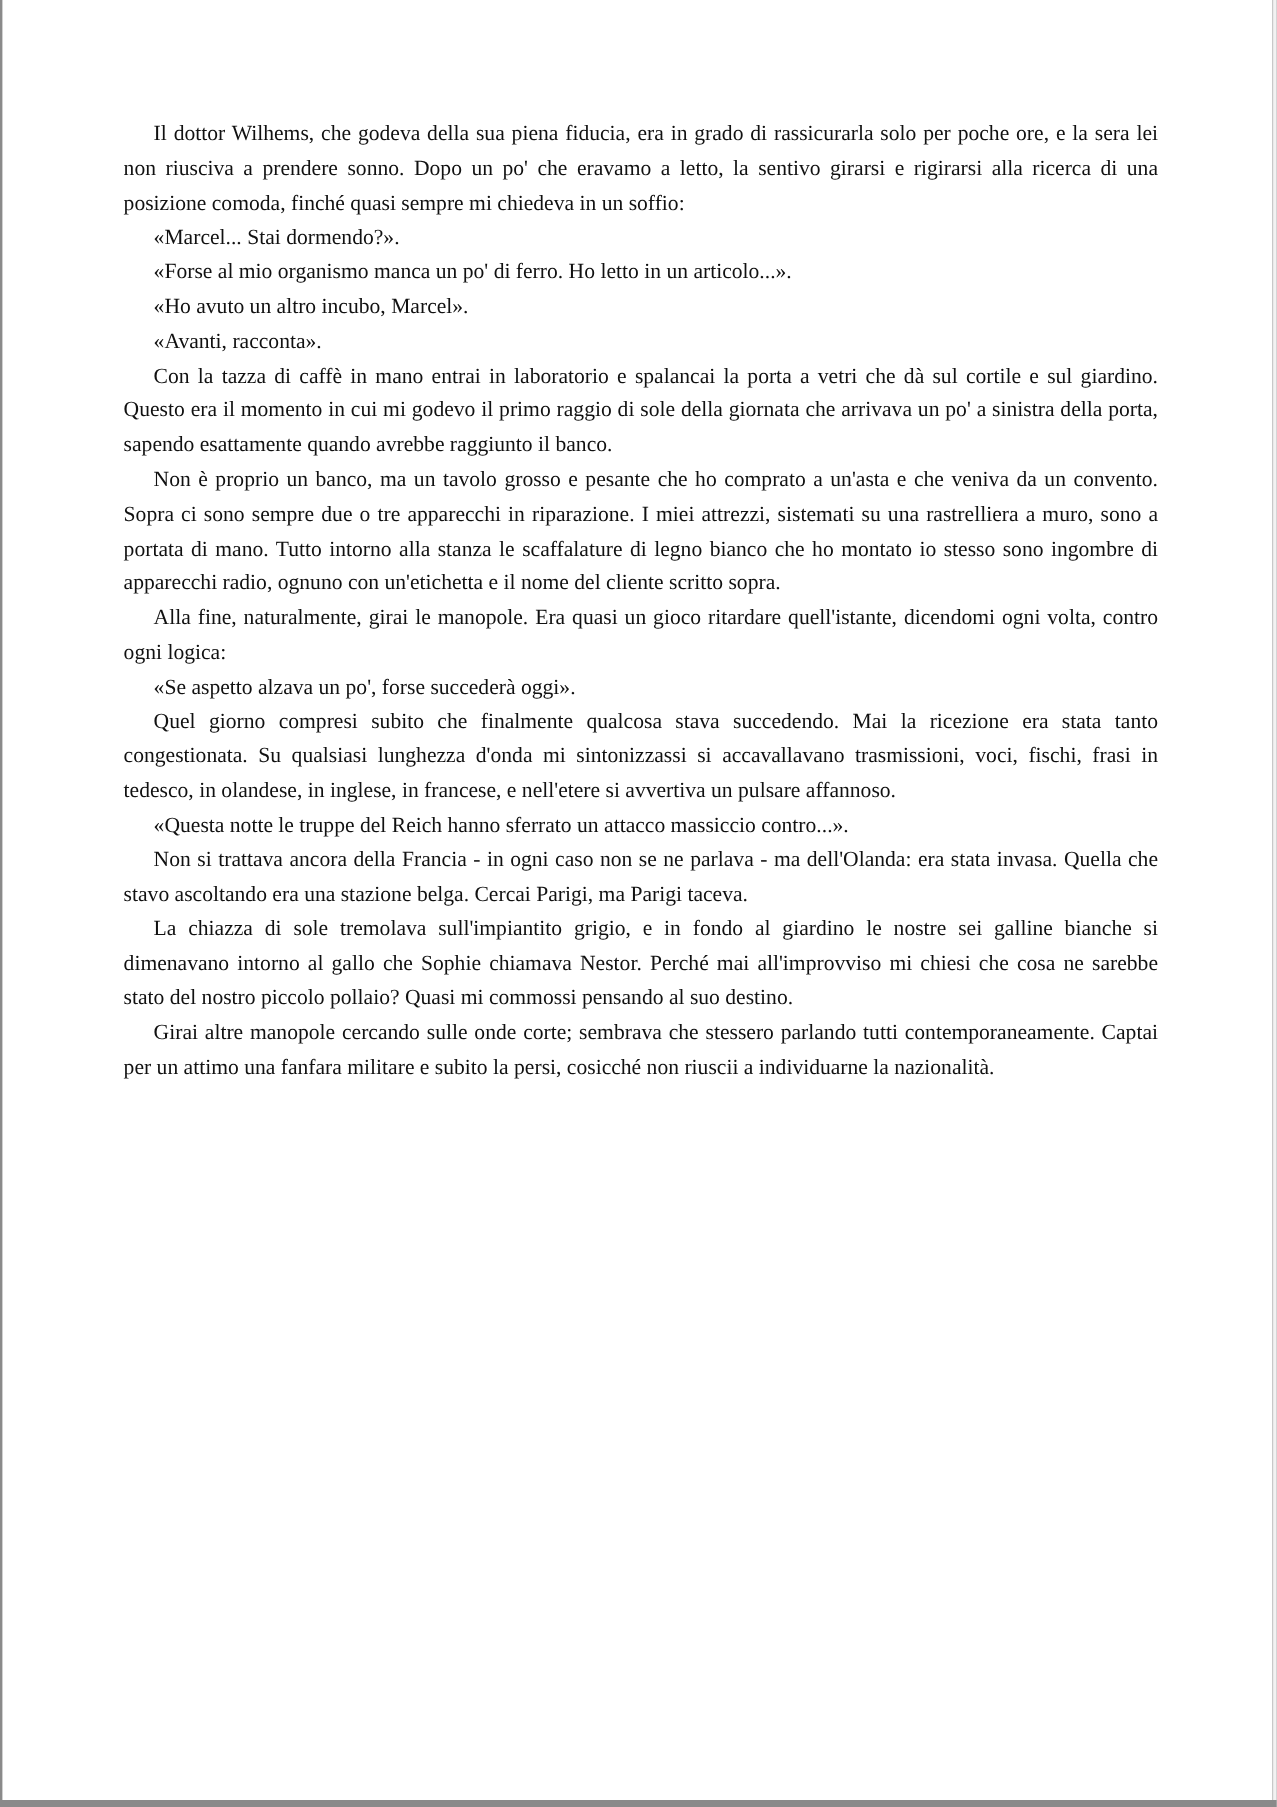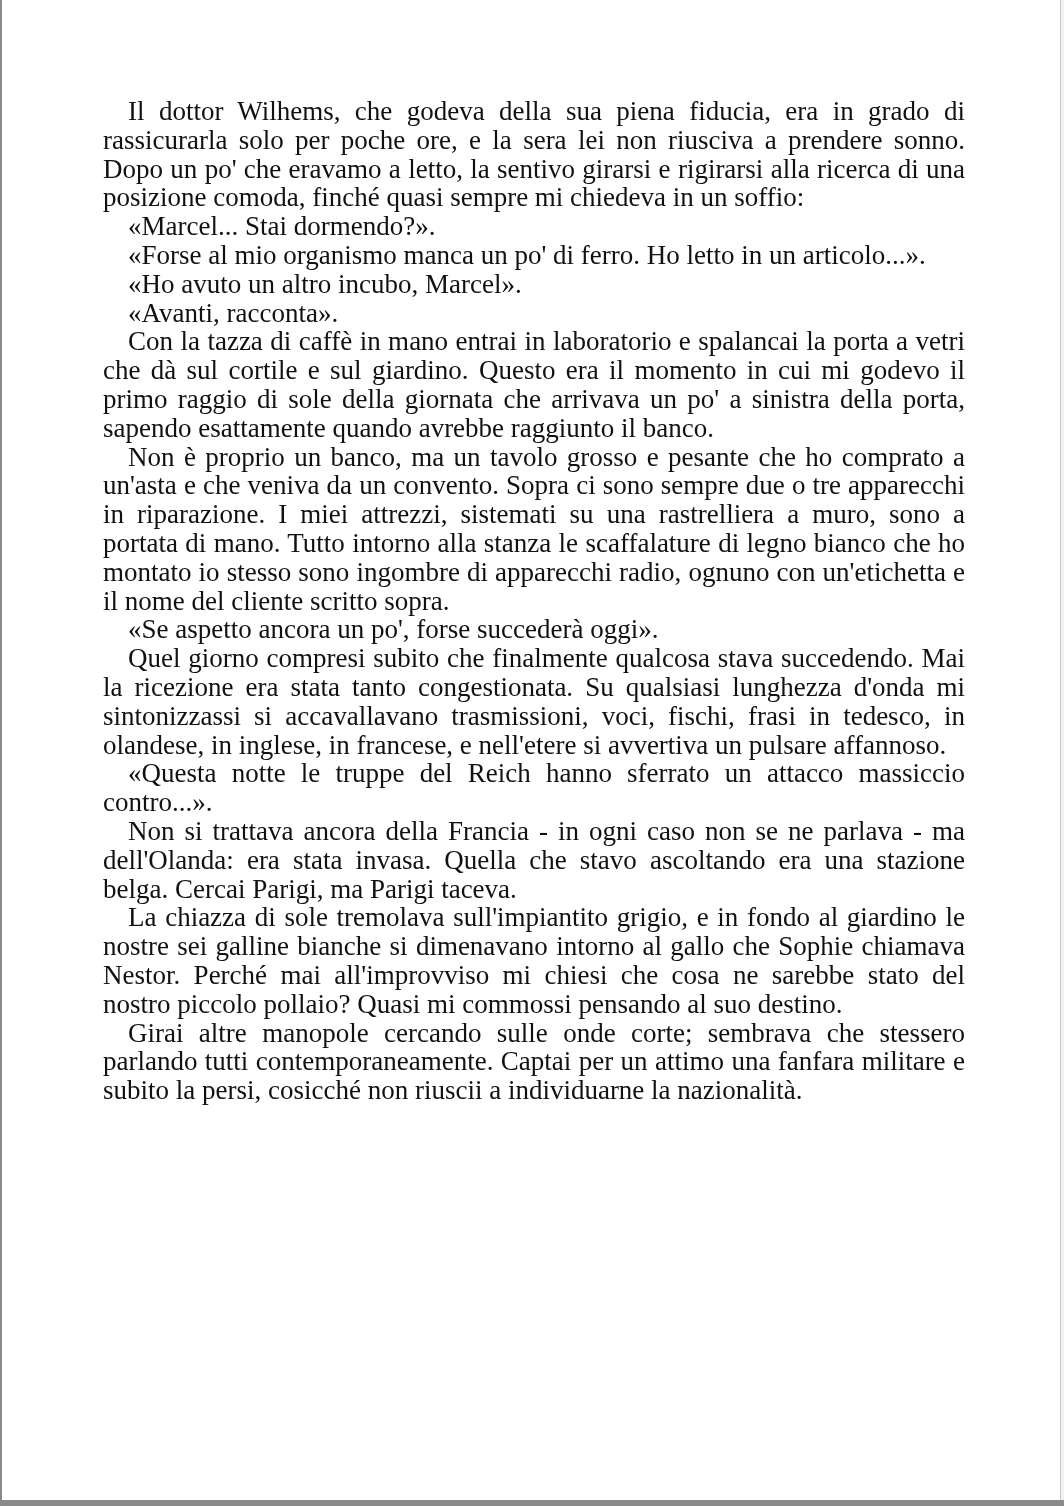--- a/index.html
+++ b/index.html
@@ -39,21 +39,21 @@
       width: 1064px;
       height: 6px;
       background: #8a8a8a;
     }
     .text-body {
       position: absolute;
       left: 101px;
       top: 97px;
       width: 862px;
       font-family: "Liberation Serif", "DejaVu Serif", serif;
-      font-size: 27px;
+      font-size: 18px;
       line-height: 28.8px;
       color: #111111;
     }
     .para {
       margin: 0;
       text-indent: 25px;
       text-align: justify;
       hyphens: none;
     }
   </style>
@@ -62,21 +62,22 @@
 
 <div class="page">
   <div class="text-body">
     <p class="para">Il dottor Wilhems, che godeva della sua piena fiducia, era in grado di rassicurarla solo per poche ore, e la sera lei non riusciva a prendere sonno. Dopo un po' che eravamo a letto, la sentivo girarsi e rigirarsi alla ricerca di una posizione comoda, finché quasi sempre mi chiedeva in un soffio:</p>
     <p class="para">«Marcel... Stai dormendo?».</p>
     <p class="para">«Forse al mio organismo manca un po' di ferro. Ho letto in un articolo...».</p>
     <p class="para">«Ho avuto un altro incubo, Marcel».</p>
     <p class="para">«Avanti, racconta».</p>
     <p class="para">Con la tazza di caffè in mano entrai in laboratorio e spalancai la porta a vetri che dà sul cortile e sul giardino. Questo era il momento in cui mi godevo il primo raggio di sole della giornata che arrivava un po' a sinistra della porta, sapendo esattamente quando avrebbe raggiunto il banco.</p>
     <p class="para">Non è proprio un banco, ma un tavolo grosso e pesante che ho comprato a un'asta e che veniva da un convento. Sopra ci sono sempre due o tre apparecchi in riparazione. I miei attrezzi, sistemati su una rastrelliera a muro, sono a portata di mano. Tutto intorno alla stanza le scaffalature di legno bianco che ho montato io stesso sono ingombre di apparecchi radio, ognuno con un'etichetta e il nome del cliente scritto sopra.</p>
-    <p class="para">«Se aspetto ancora un po', forse succederà oggi».</p>
+    <p class="para">Alla fine, naturalmente, girai le manopole. Era quasi un gioco ritardare quell'istante, dicendomi ogni volta, contro ogni logica:</p>
+    <p class="para">«Se aspetto alzava un po', forse succederà oggi».</p>
     <p class="para">Quel giorno compresi subito che finalmente qualcosa stava succedendo. Mai la ricezione era stata tanto congestionata. Su qualsiasi lunghezza d'onda mi sintonizzassi si accavallavano trasmissioni, voci, fischi, frasi in tedesco, in olandese, in inglese, in francese, e nell'etere si avvertiva un pulsare affannoso.</p>
     <p class="para">«Questa notte le truppe del Reich hanno sferrato un attacco massiccio contro...».</p>
     <p class="para">Non si trattava ancora della Francia - in ogni caso non se ne parlava - ma dell'Olanda: era stata invasa. Quella che stavo ascoltando era una stazione belga. Cercai Parigi, ma Parigi taceva.</p>
     <p class="para">La chiazza di sole tremolava sull'impiantito grigio, e in fondo al giardino le nostre sei galline bianche si dimenavano intorno al gallo che Sophie chiamava Nestor. Perché mai all'improvviso mi chiesi che cosa ne sarebbe stato del nostro piccolo pollaio? Quasi mi commossi pensando al suo destino.</p>
     <p class="para">Girai altre manopole cercando sulle onde corte; sembrava che stessero parlando tutti contemporaneamente. Captai per un attimo una fanfara militare e subito la persi, cosicché non riuscii a individuarne la nazionalità.</p>
   </div>
 </div>
 <div class="page-edge-right"></div>
 <div class="page-edge-bottom"></div>
 

